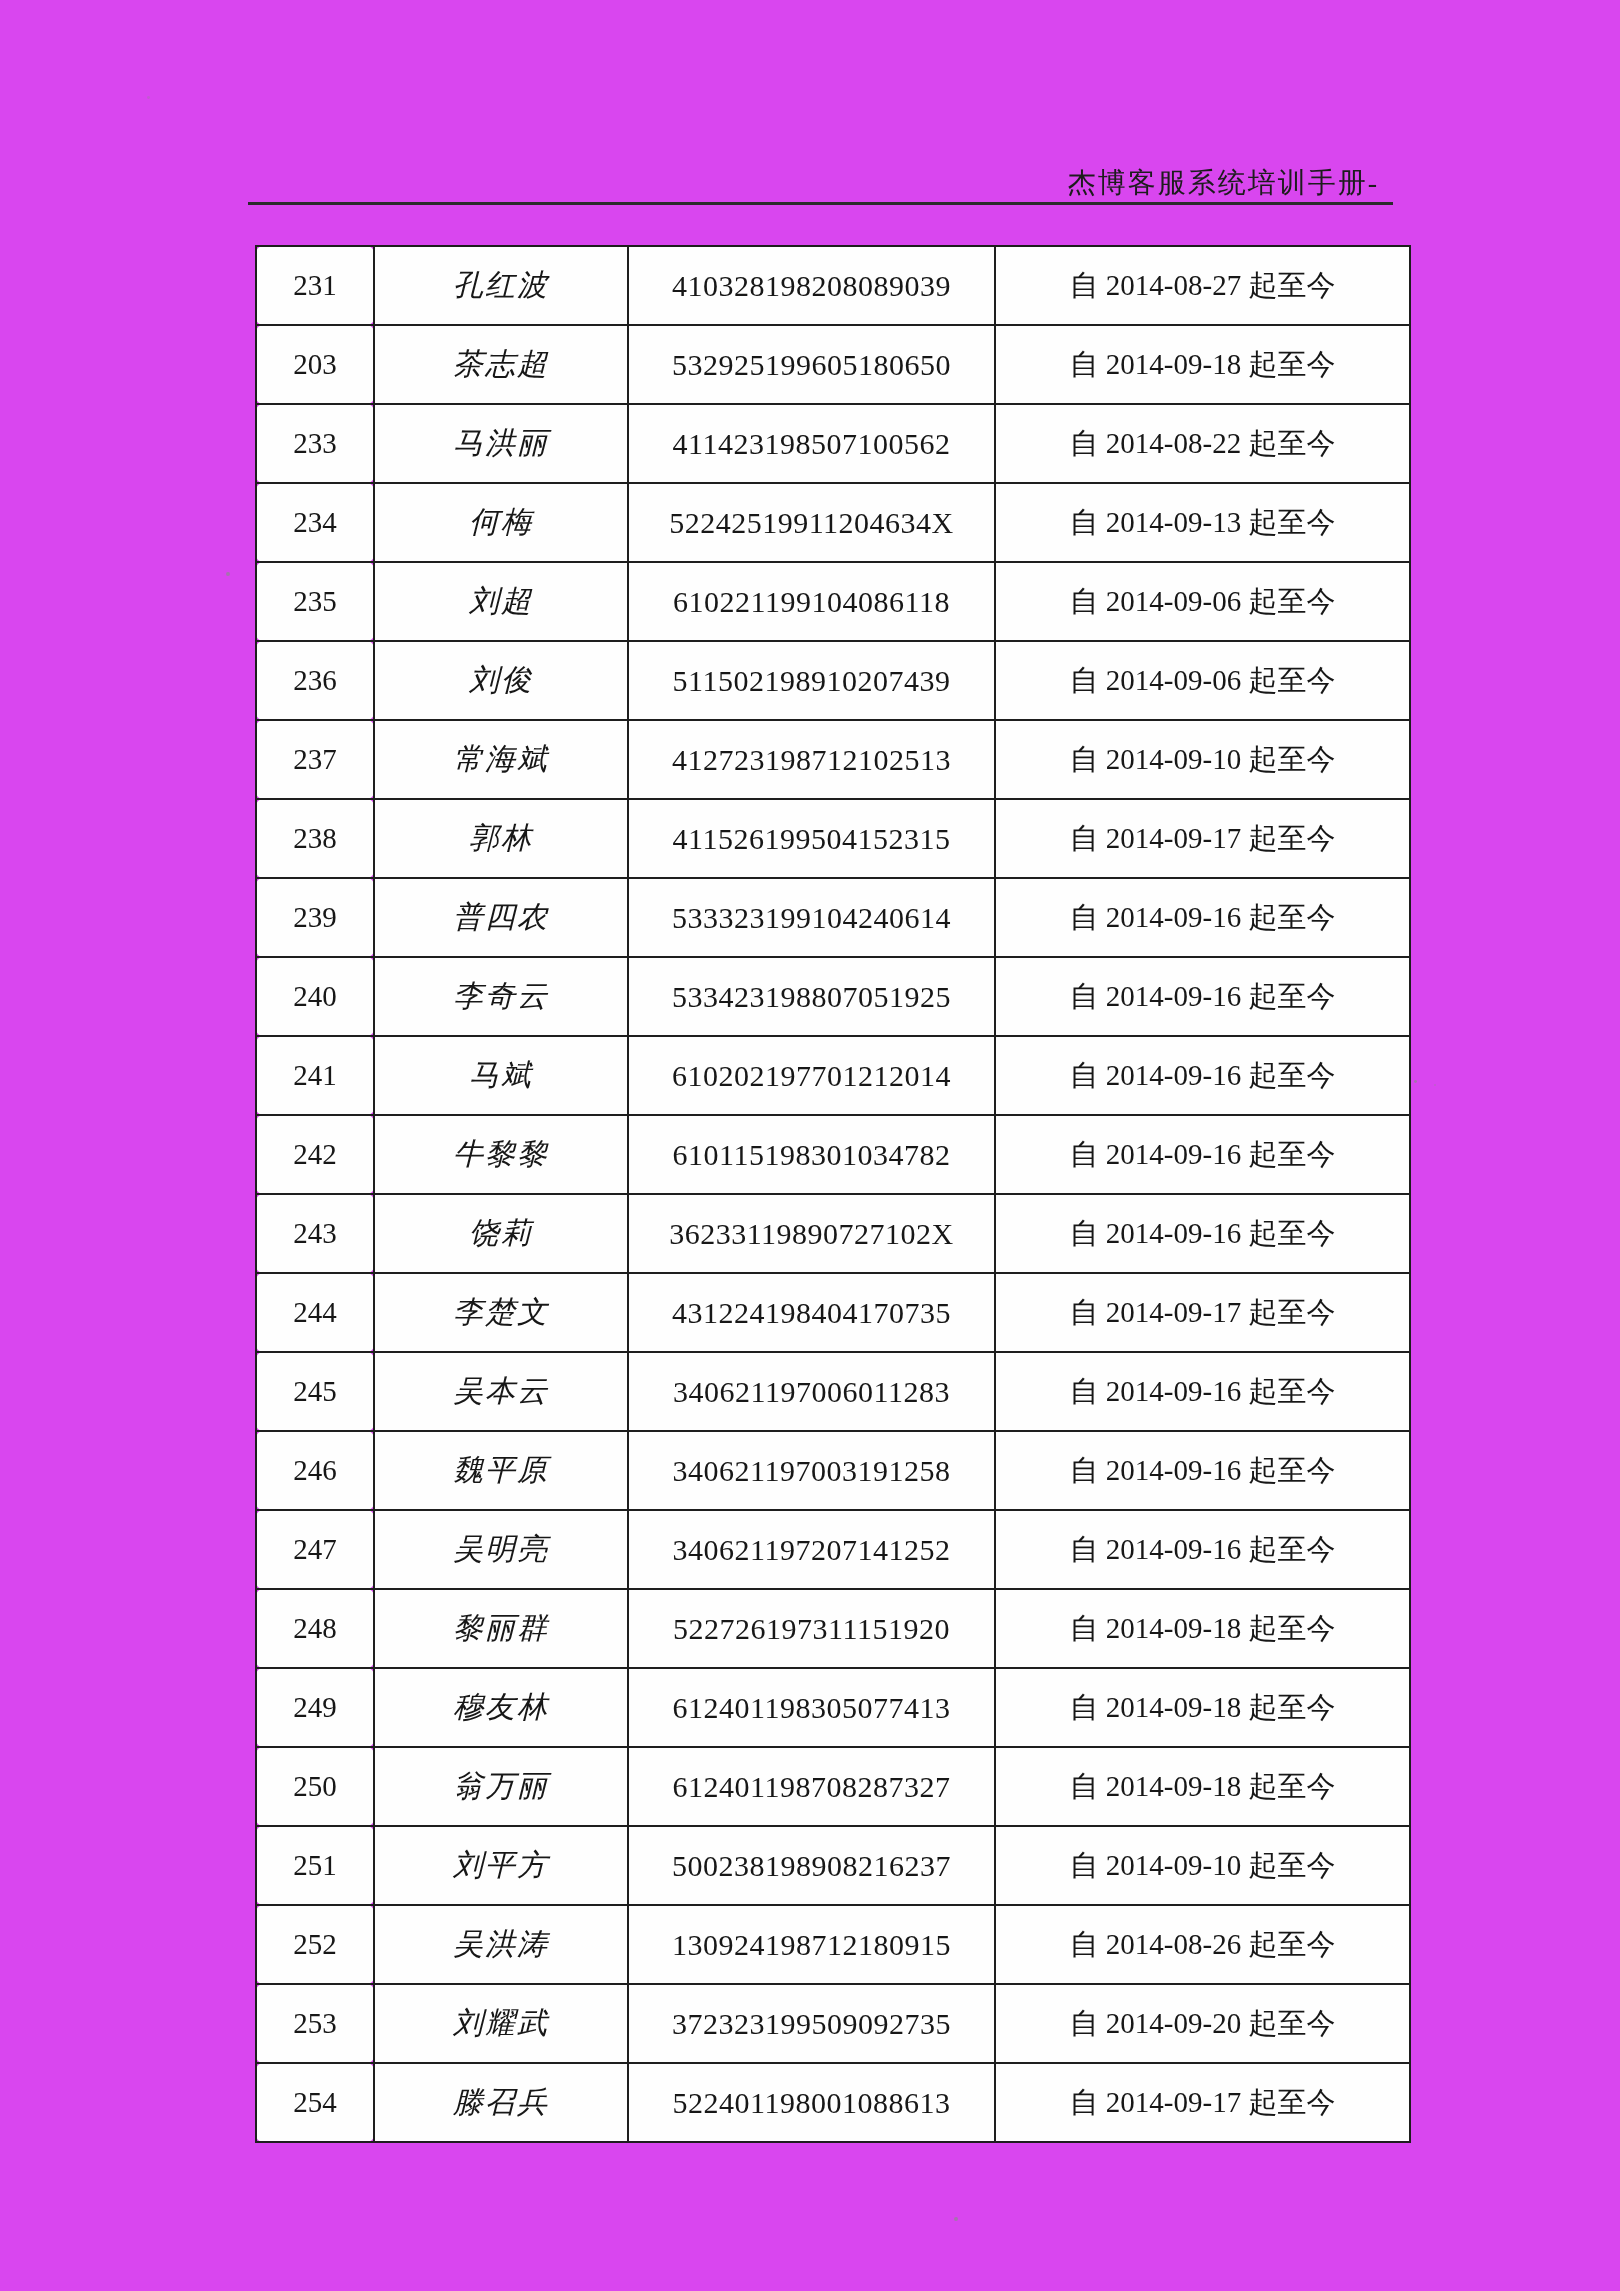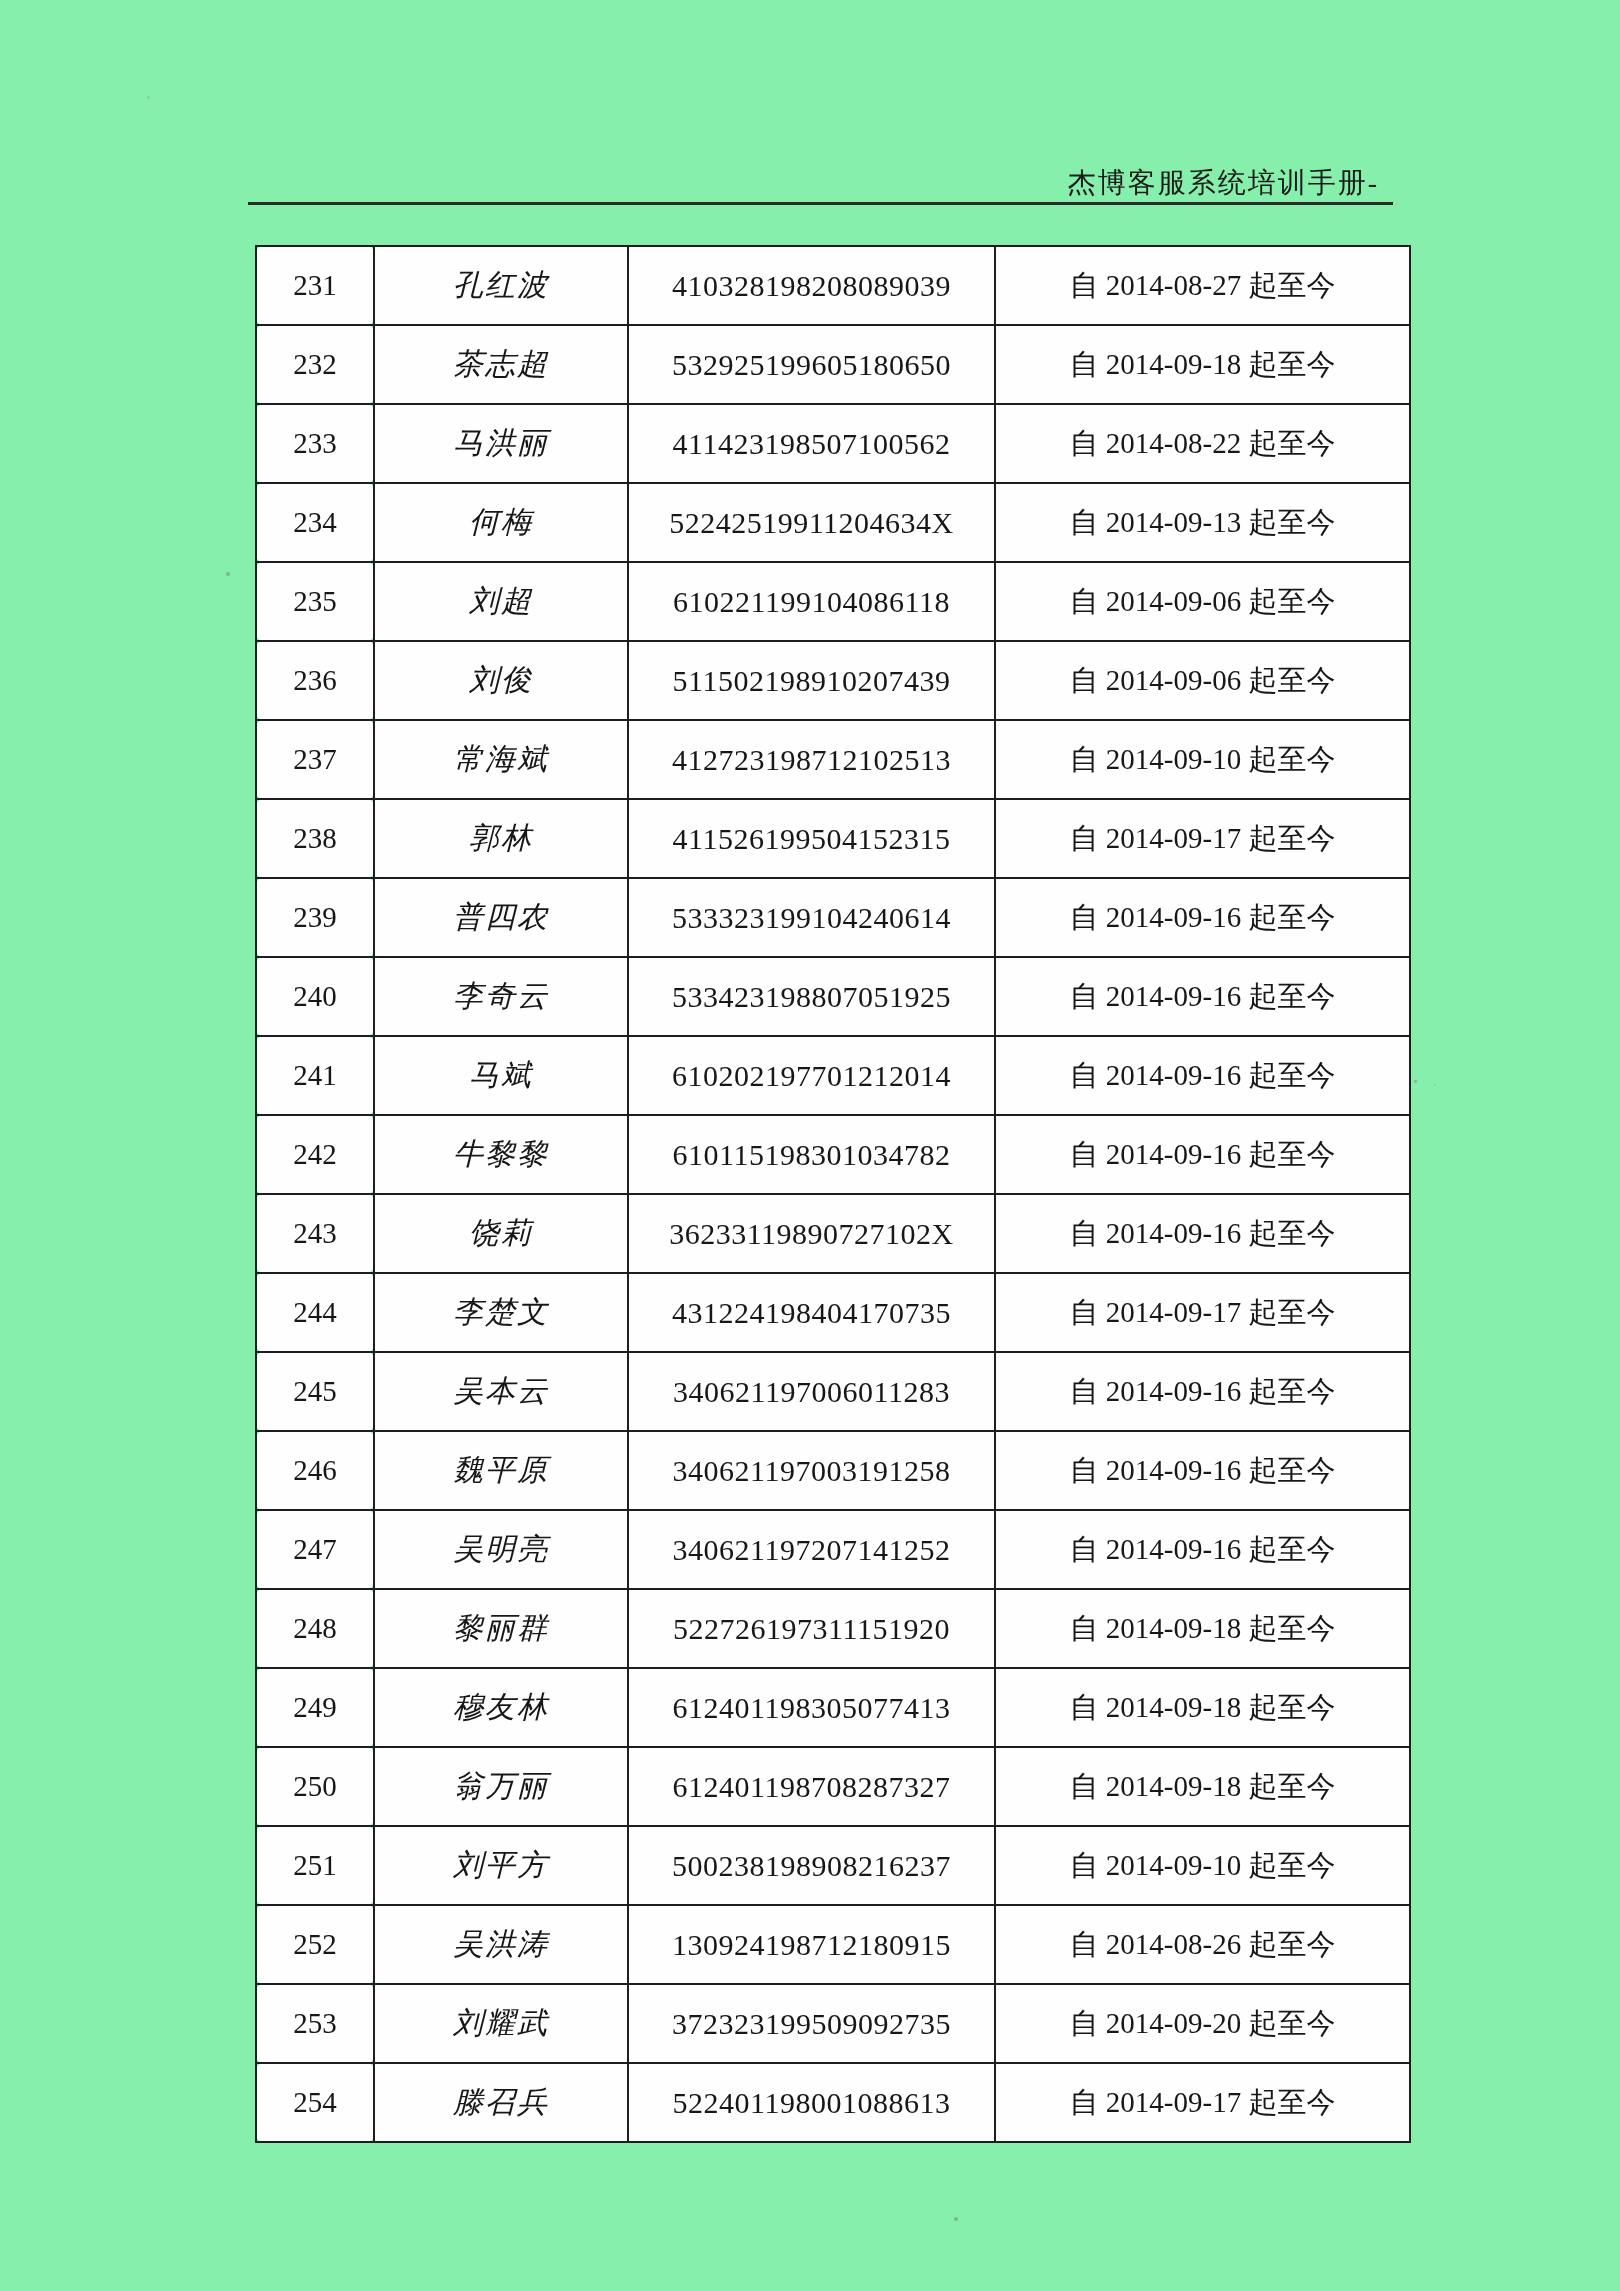--- a/index.html
+++ b/index.html
@@ -10,21 +10,21 @@
   body {
     width: 1620px;
     height: 2292px;
     position: relative;
     font-family: "Liberation Serif", serif;
     color: #1a1a1a;
   }
   .page {
     position: absolute;
     inset: 0;
-    background: #86efac;
+    background: #d946ef;
     overflow: hidden;
   }
   
   .header-title {
     position: absolute;
     top: 164px;
     right: 241px;
     font-size: 28px;
     letter-spacing: 2px;
     white-space: nowrap;
@@ -89,21 +89,21 @@
 
   <table class="roster">
     <tbody>
         <tr>
           <td class="col-index">231</td>
           <td class="col-name">孔红波</td>
           <td class="col-id">410328198208089039</td>
           <td class="col-period">自 2014-08-27 起至今</td>
         </tr>
         <tr>
-          <td class="col-index">232</td>
+          <td class="col-index">203</td>
           <td class="col-name">茶志超</td>
           <td class="col-id">532925199605180650</td>
           <td class="col-period">自 2014-09-18 起至今</td>
         </tr>
         <tr>
           <td class="col-index">233</td>
           <td class="col-name">马洪丽</td>
           <td class="col-id">411423198507100562</td>
           <td class="col-period">自 2014-08-22 起至今</td>
         </tr>

